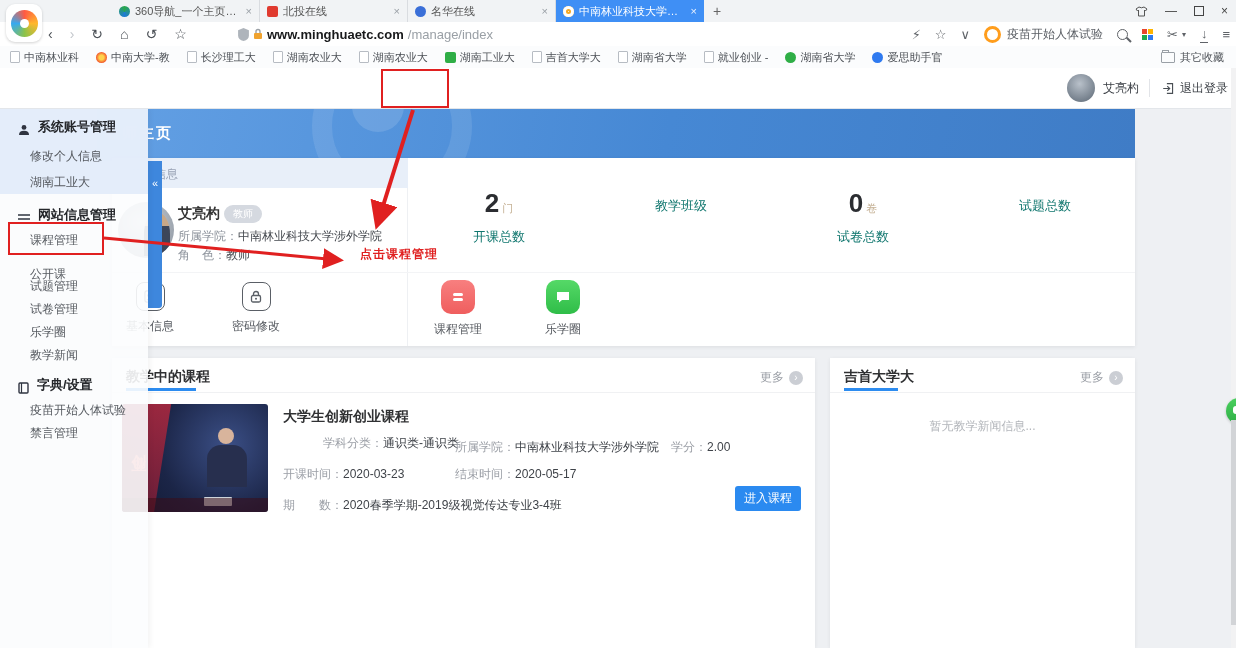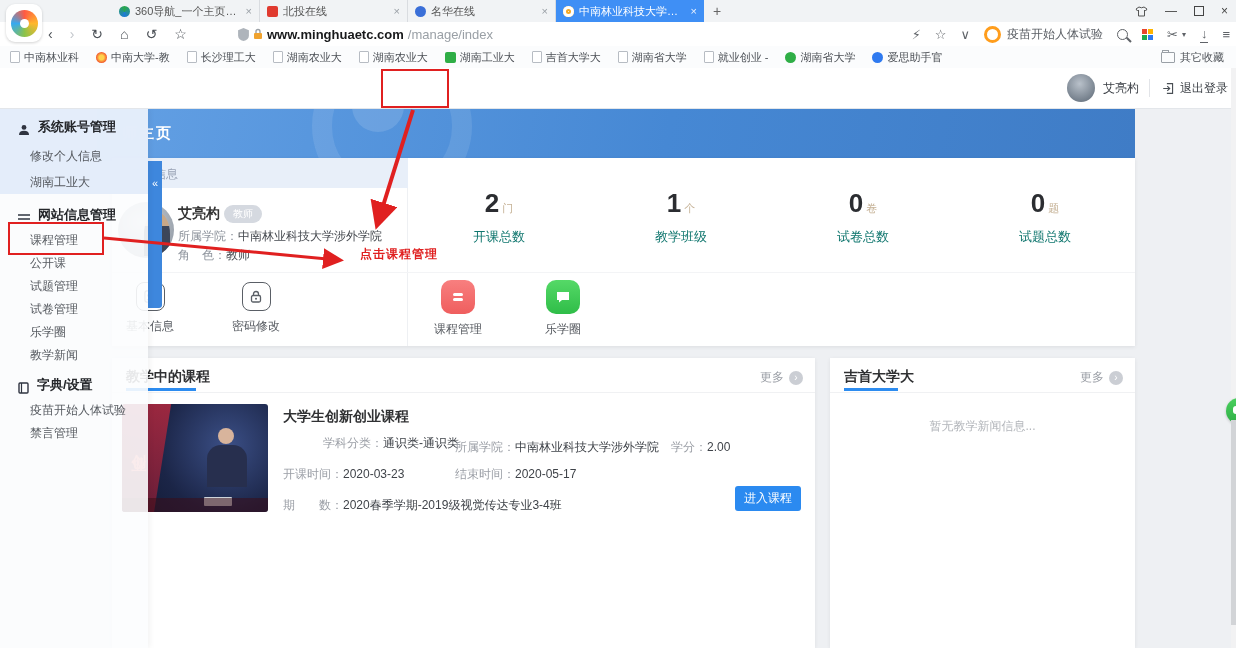--- a/index.html
+++ b/index.html
@@ -359,29 +359,27 @@
           <div class="sc-label">密码修改</div>
         </div>
       </div>
       <div class="card-divider"></div>
 
       <div class="stat" style="left:296px;">
         <div><span class="num">2</span><span class="unit">门</span></div>
         <div class="slabel">开课总数</div>
       </div>
       <div class="stat" style="left:478px;">
-        <div><span class="num">1</span><span class="unit">个</span></div>
         <div class="slabel">教学班级</div>
       </div>
       <div class="stat" style="left:660px;">
         <div><span class="num">0</span><span class="unit">卷</span></div>
         <div class="slabel">试卷总数</div>
       </div>
       <div class="stat" style="left:842px;">
-        <div><span class="num">0</span><span class="unit">题</span></div>
         <div class="slabel">试题总数</div>
       </div>
 
       <div class="shortcut" style="left:304px;top:122px;">
         <div class="sc-big sc-red">
           <svg width="16" height="16" viewBox="0 0 16 16">
               <rect x="3" y="4" width="10" height="3" rx="1.5" fill="#fff"></rect>
               <rect x="3" y="9" width="10" height="3" rx="1.5" fill="#fff"></rect>
             </svg>
         </div>
@@ -449,21 +447,21 @@
     <div class="sbr sb-i" style="top:40px;">修改个人信息</div>
     <div class="sbr sb-i" style="top:66px;">湖南工业大</div>
 
     <div class="sbr sb-h" style="top:98px;">
       <svg width="12" height="10" viewBox="0 0 12 10">
           <path d="M0 1 H12 M0 5 H12 M0 9 H12" stroke="#2f3440" stroke-width="1.6"></path>
         </svg>
       <span>网站信息管理</span>
     </div>
     <div class="sbr sb-i" style="top:124px;">课程管理</div>
-    <div class="sbr sb-i" style="top:147px;font-family:Liberation Mono, monospace;">公开课</div>
+    <div class="sbr sb-i" style="top:158px;font-family:Liberation Mono, monospace;">公开课</div>
     <div class="sbr sb-i" style="top:170px;">试题管理</div>
     <div class="sbr sb-i" style="top:193px;">试卷管理</div>
     <div class="sbr sb-i" style="top:216px;">乐学圈</div>
     <div class="sbr sb-i" style="top:239px;">教学新闻</div>
 
     <div class="sbr sb-h" style="top:268px;">
       <svg width="11" height="12" viewBox="0 0 11 12">
           <rect x="1" y="1" width="9" height="10" rx="1" fill="none" stroke="#2f3440" stroke-width="1.4"></rect>
           <path d="M3.5 1 V11" stroke="#2f3440" stroke-width="1.2"></path>
         </svg>

